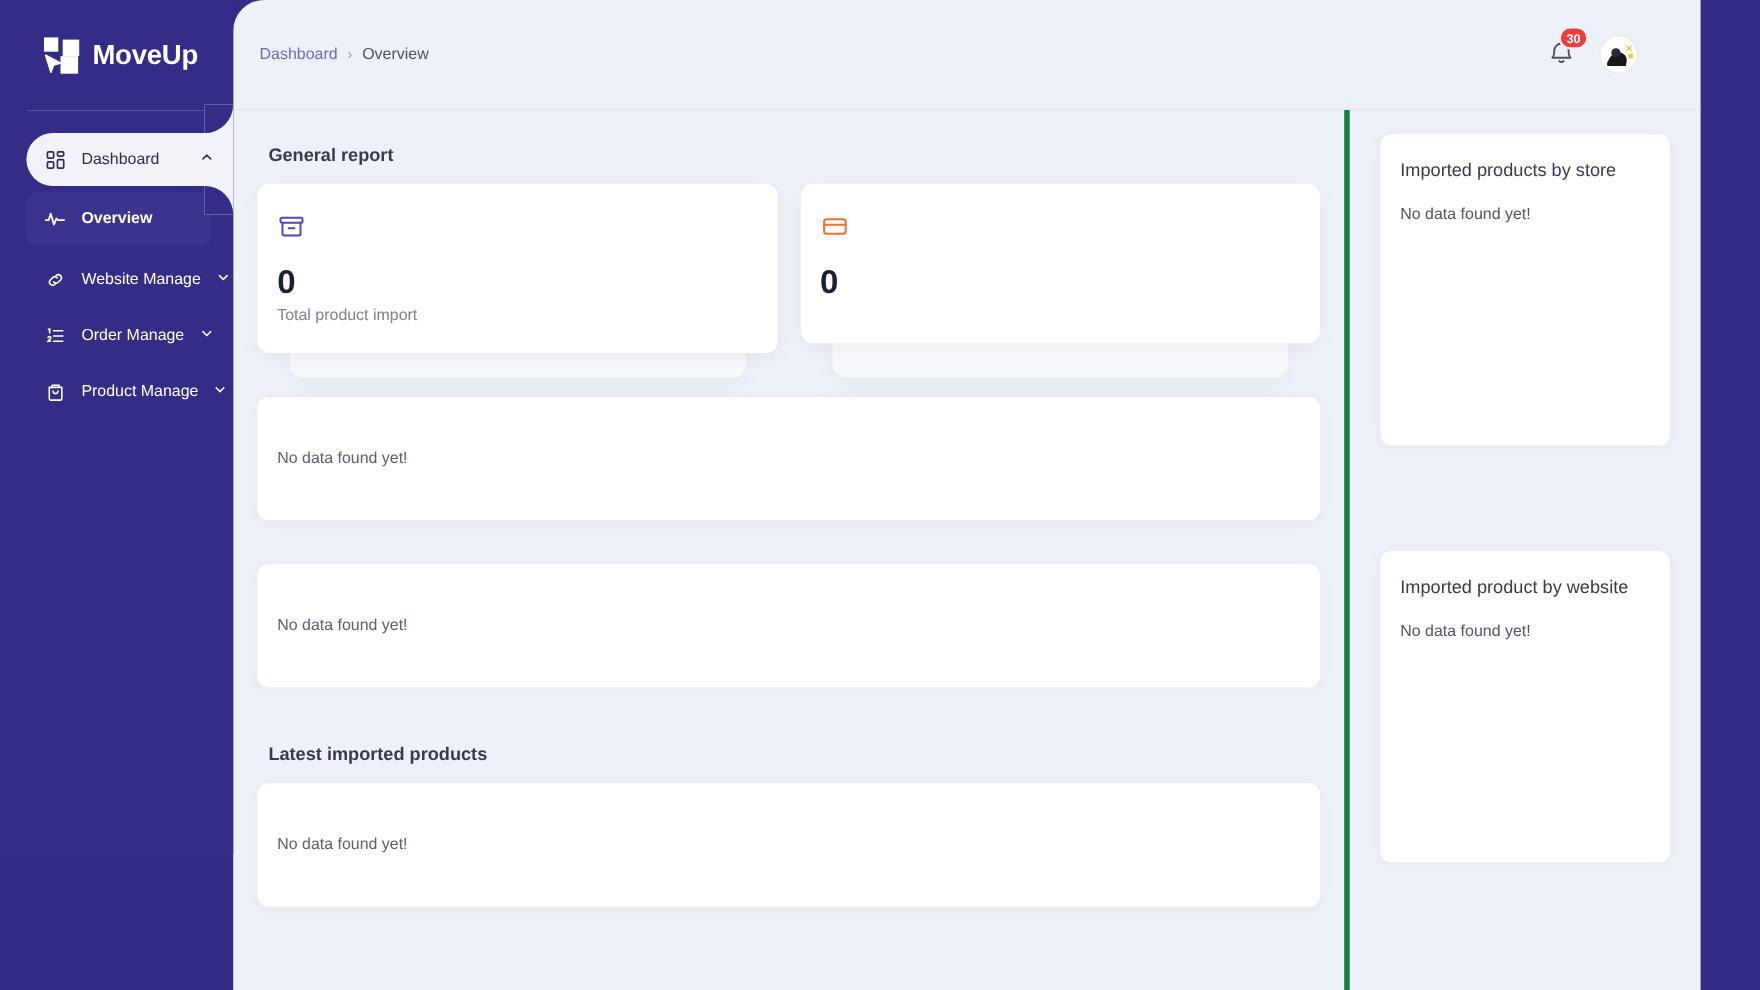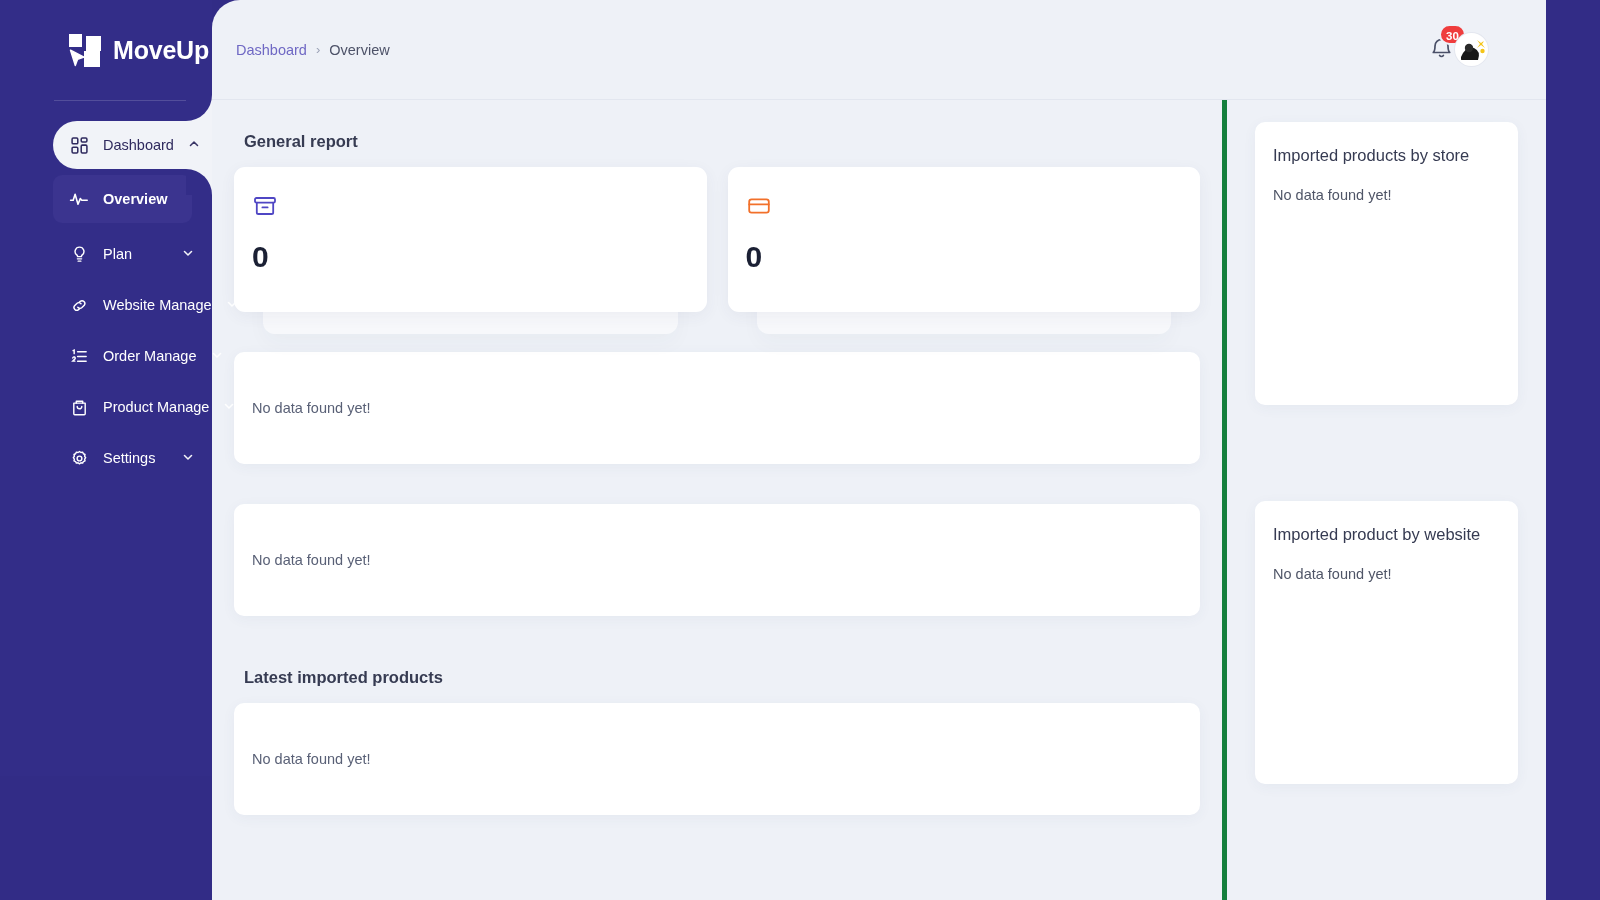--- a/index.html
+++ b/index.html
@@ -21,21 +21,20 @@
   }
 
   
   .sidebar {
     width: 212px;
     height: 776px;
     background: #332d88;
     flex: 0 0 212px;
     position: relative;
     z-index: 5;
-    padding-left: 29px;
   }
 
   .logo-row {
     height: 100px;
     display: flex;
     align-items: center;
     padding-left: 40px;
     gap: 11px;
   }
 
@@ -174,20 +173,21 @@
     font-size: 14.5px;
   }
   .crumb-link   { color: #6f68c4; cursor: pointer; }
   .crumb-sep    { color: #9aa1b5; font-size: 13px; }
   .crumb-active { color: #4d5268; }
 
   .topbar-right {
     margin-left: auto;
     display: flex;
     align-items: center;
+    gap: 22px;
   }
 
   .bell-wrap { position: relative; width: 26px; height: 30px; cursor: pointer; }
   .badge {
     position: absolute;
     top: -11px; left: 10px;
     background: #ef3d3d;
     color: #fff;
     font-size: 11.5px;
     font-weight: bold;
@@ -345,35 +345,20 @@
 
       <div class="nav-sub">
         <span class="nav-ico">
           <svg width="20" height="20" viewBox="0 0 20 20" fill="none" stroke="#ffffff" stroke-width="1.6" stroke-linecap="round" stroke-linejoin="round">
             <path d="M1.6 11.2 H4.2 L6.1 5.2 L9 15.2 L11.3 9.6 L12.8 11.2 H18.2"></path>
           </svg>
         </span>
         <span class="nav-label">Overview</span>
       </div>
 
-      <div class="nav-item">
-        <span class="nav-ico">
-          <svg width="19" height="19" viewBox="0 0 20 20" fill="none" stroke="#ffffff" stroke-width="1.5" stroke-linecap="round">
-            <path d="M10 2.2 a4.6 4.6 0 0 0 -2.9 8.2 c0.6 0.5 0.9 1.1 0.9 1.8 h4 c0-0.7 0.3-1.3 0.9-1.8 A4.6 4.6 0 0 0 10 2.2 Z"></path>
-            <path d="M7.8 14.6 h4.4"></path>
-            <path d="M8.6 17 h2.8"></path>
-          </svg>
-        </span>
-        <span class="nav-label">Plan</span>
-        <span class="nav-chev">
-          <svg width="12" height="12" viewBox="0 0 12 12" fill="none" stroke="#ffffff" stroke-width="1.5" stroke-linecap="round" stroke-linejoin="round">
-            <path d="M2.5 4.5 L6 8 L9.5 4.5"></path>
-          </svg>
-        </span>
-      </div>
 
       <div class="nav-item">
         <span class="nav-ico">
           <svg width="19" height="19" viewBox="0 0 20 20" fill="none" stroke="#ffffff" stroke-width="1.5" stroke-linecap="round">
             <path d="M8.2 11.9 a3 3 0 0 0 4.4 0.3 l2.4-2.4 a3 3 0 0 0 -4.2 -4.2 l-1.3 1.3"></path>
             <path d="M11.6 8.1 a3 3 0 0 0 -4.4 -0.3 l-2.4 2.4 a3 3 0 0 0 4.2 4.2 l1.3-1.3"></path>
           </svg>
         </span>
         <span class="nav-label">Website Manage</span>
         <span class="nav-chev">
@@ -410,34 +395,20 @@
           </svg>
         </span>
         <span class="nav-label">Product Manage</span>
         <span class="nav-chev">
           <svg width="12" height="12" viewBox="0 0 12 12" fill="none" stroke="#ffffff" stroke-width="1.5" stroke-linecap="round" stroke-linejoin="round">
             <path d="M2.5 4.5 L6 8 L9.5 4.5"></path>
           </svg>
         </span>
       </div>
 
-      <div class="nav-item">
-        <span class="nav-ico">
-          <svg width="19" height="19" viewBox="0 0 20 20" fill="none" stroke="#ffffff" stroke-width="1.5" stroke-linejoin="round">
-            <path d="M10 2.6 l1.5 1.1 1.8-0.4 0.8 1.7 1.7 0.8 -0.4 1.8 1.1 1.5 -1.1 1.5 0.4 1.8 -1.7 0.8 -0.8 1.7 -1.8-0.4 -1.5 1.1 -1.5-1.1 -1.8 0.4 -0.8-1.7 -1.7-0.8 0.4-1.8 -1.1-1.5 1.1-1.5 -0.4-1.8 1.7-0.8 0.8-1.7 1.8 0.4 Z"></path>
-            <circle cx="10" cy="10" r="2.5"></circle>
-          </svg>
-        </span>
-        <span class="nav-label">Settings</span>
-        <span class="nav-chev">
-          <svg width="12" height="12" viewBox="0 0 12 12" fill="none" stroke="#ffffff" stroke-width="1.5" stroke-linecap="round" stroke-linejoin="round">
-            <path d="M2.5 4.5 L6 8 L9.5 4.5"></path>
-          </svg>
-        </span>
-      </div>
 
     </nav>
   </aside>
 
   <div class="shell">
 
     <header class="topbar">
       <div class="crumbs">
         <span class="crumb-link">Dashboard</span>
         <span class="crumb-sep">›</span>
@@ -477,20 +448,21 @@
             <div class="stat-ghost"></div>
             <div class="stat-card">
               <div class="stat-ico">
                 <svg width="26" height="26" viewBox="0 0 26 26" fill="none" stroke="#4f46c4" stroke-width="1.8" stroke-linecap="round" stroke-linejoin="round">
                   <rect x="3" y="5" width="20" height="4.6" rx="1.4"></rect>
                   <path d="M4.8 9.6 v9.8 a1.6 1.6 0 0 0 1.6 1.6 h13.2 a1.6 1.6 0 0 0 1.6 -1.6 V9.6"></path>
                   <path d="M10.4 14.4 h5.2"></path>
                 </svg>
               </div>
               <div class="stat-value">0</div>
+              <div class="stat-label">Total product import</div>
             </div>
           </div>
 
           <div class="stat-stack">
             <div class="stat-ghost"></div>
             <div class="stat-card">
               <div class="stat-ico">
                 <svg width="26" height="26" viewBox="0 0 26 26" fill="none" stroke="#f2702a" stroke-width="1.8" stroke-linecap="round" stroke-linejoin="round">
                   <rect x="3.2" y="6.4" width="19.6" height="13.2" rx="2.4"></rect>
                   <path d="M3.2 11.4 H22.8"></path>

